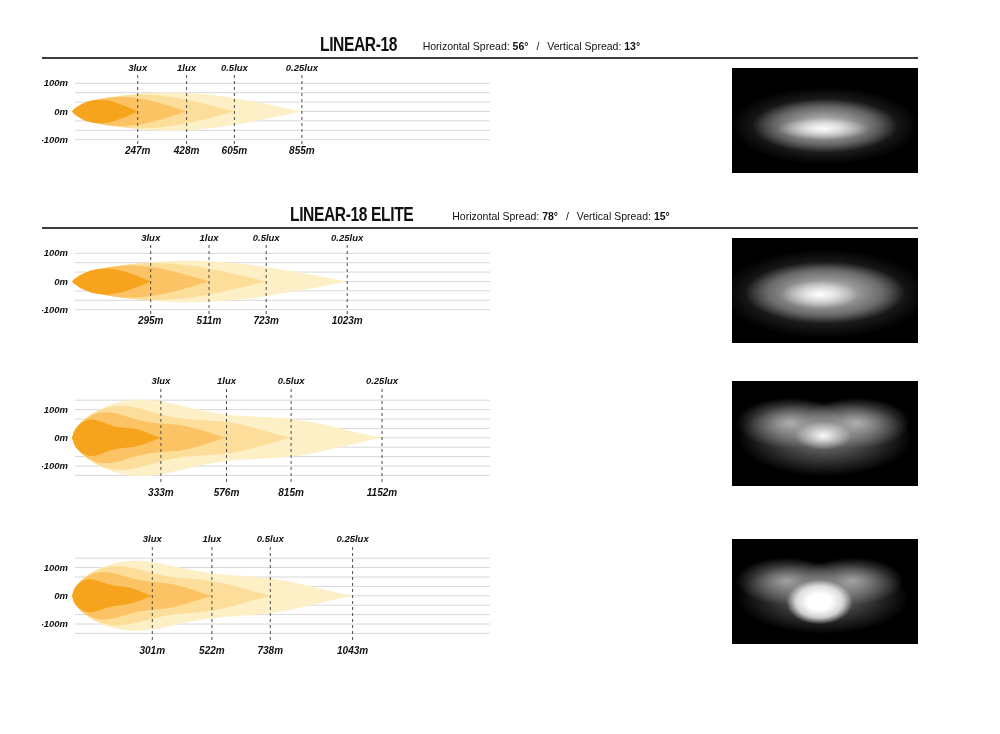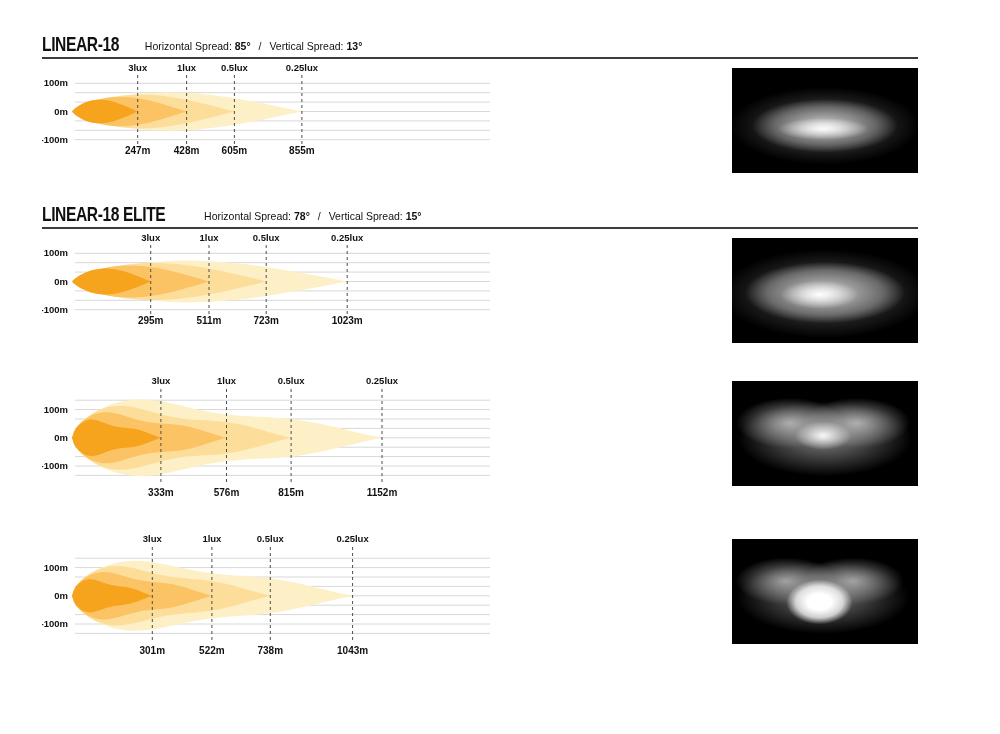--- a/index.html
+++ b/index.html
@@ -1,29 +1,29 @@
 <!DOCTYPE html>
 <html><head>
 <meta charset="utf-8">
 <style>
   html,body{margin:0;padding:0;background:#ffffff;}
   body{font-family:"Liberation Sans",sans-serif;color:#111;}
   .page{position:relative;width:1000px;height:734px;box-sizing:border-box;
         padding:34px 82px 0 42px;overflow:hidden;background:#fff;}
   .product-section{margin-bottom:31px;}
-  .section-header{display:flex;justify-content:flex-start;align-items:flex-end;
+  .section-header{display:flex;justify-content:center;align-items:flex-end;
         border-bottom:2px solid #3c3c3c;padding-bottom:3px;}
   .product-title{margin:0;font-size:20px;font-weight:700;letter-spacing:-0.5px;
         transform:scaleX(0.78);transform-origin:left bottom;white-space:nowrap;line-height:1;}
   .title-note{font-size:11px;font-weight:700;letter-spacing:0;margin-left:4px;}
   .spread-info{font-size:10.5px;white-space:nowrap;padding-bottom:2px;}
   .spread-info b{font-weight:700;}
   .spread-sep{margin:0 5px;}
   .section-body{display:flex;justify-content:space-between;align-items:flex-start;margin-top:2px;}
-  .chart{width:620px;}
+  .chart{width:620px;font-style:italic;}
   .chart svg{display:block;font-family:"Liberation Sans",sans-serif;}
   .beam-image{width:186px;height:105px;margin-top:7px;background:#000;flex:0 0 auto;}
   
   .shape-wide-ellipse{background:
      radial-gradient(ellipse 26% 11% at 49% 58%, rgba(255,255,255,0.95), rgba(255,255,255,0) 95%),
      radial-gradient(ellipse 46% 30% at 50% 55%, rgba(225,225,225,0.85), rgba(150,150,150,0.55) 60%, rgba(0,0,0,0) 85%),
      radial-gradient(ellipse 58% 42% at 50% 55%, rgba(135,135,135,0.65), rgba(60,60,60,0.3) 70%, rgba(0,0,0,0) 88%),
      #000;}
   .shape-wide-ellipse-bright{background:
      radial-gradient(ellipse 22% 14% at 47% 54%, rgba(255,255,255,0.98), rgba(255,255,255,0) 95%),
@@ -46,21 +46,21 @@
 </head>
 <body>
 
 <div class="page">
 
   <section class="product-section">
     <div class="section-header">
       <h2 class="product-title"><span>LINEAR-18</span><span class="title-note"></span></h2>
       <div class="spread-info">
         <span>Horizontal Spread:</span>
-        <b>85°</b>
+        <b>56°</b>
         <span class="spread-sep">/</span>
         <span>Vertical Spread:</span>
         <b>13°</b>
       </div>
     </div>
     <div class="section-body">
       <div class="chart">
           <svg width="620" height="96" viewBox="0 0 620 96">
             <line x1="33" y1="22.3" x2="448" y2="22.3" stroke="#d8d8d8" stroke-width="1"></line>
             <line x1="33" y1="31.7" x2="448" y2="31.7" stroke="#d8d8d8" stroke-width="1"></line>

